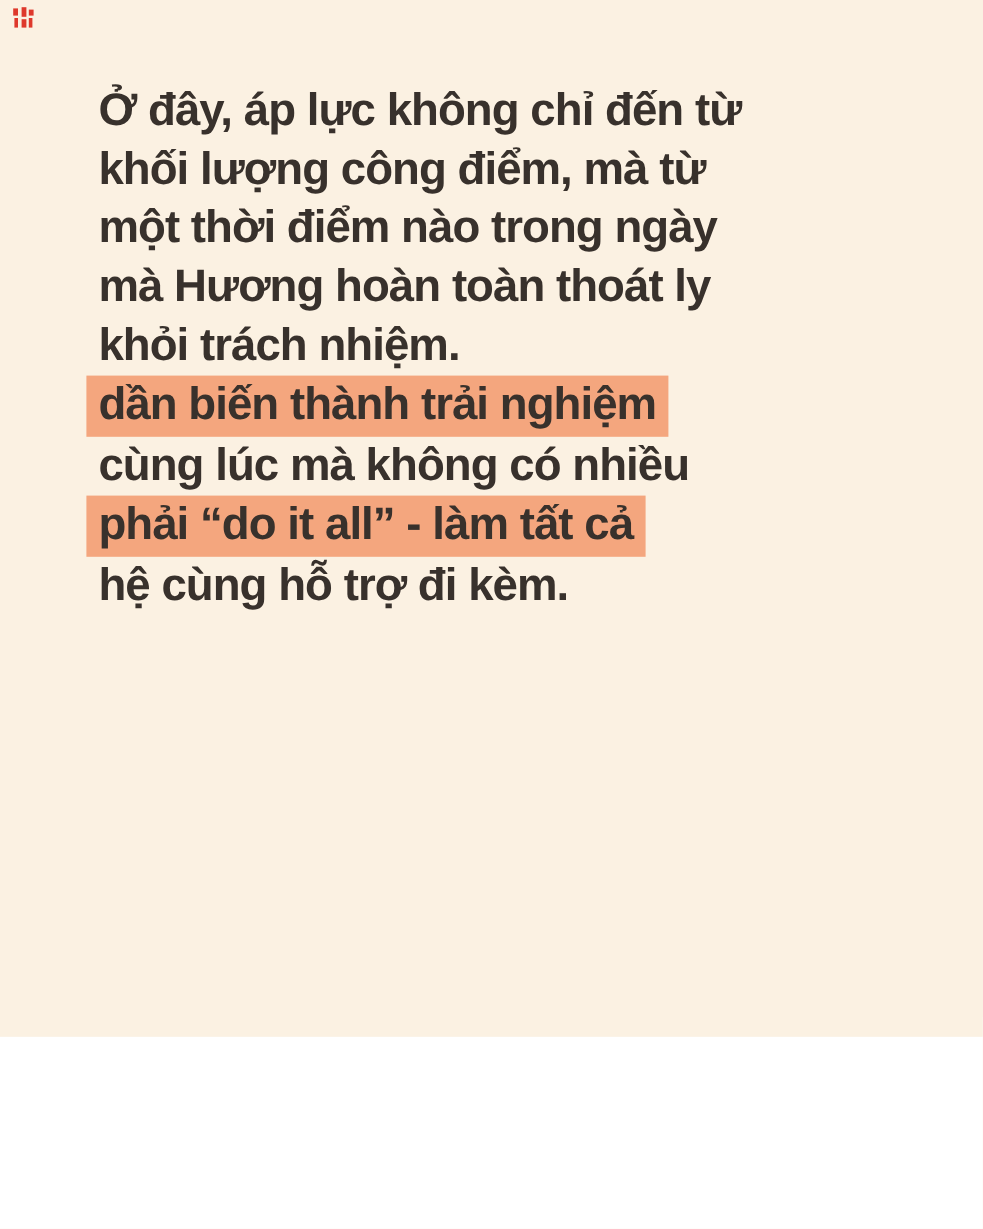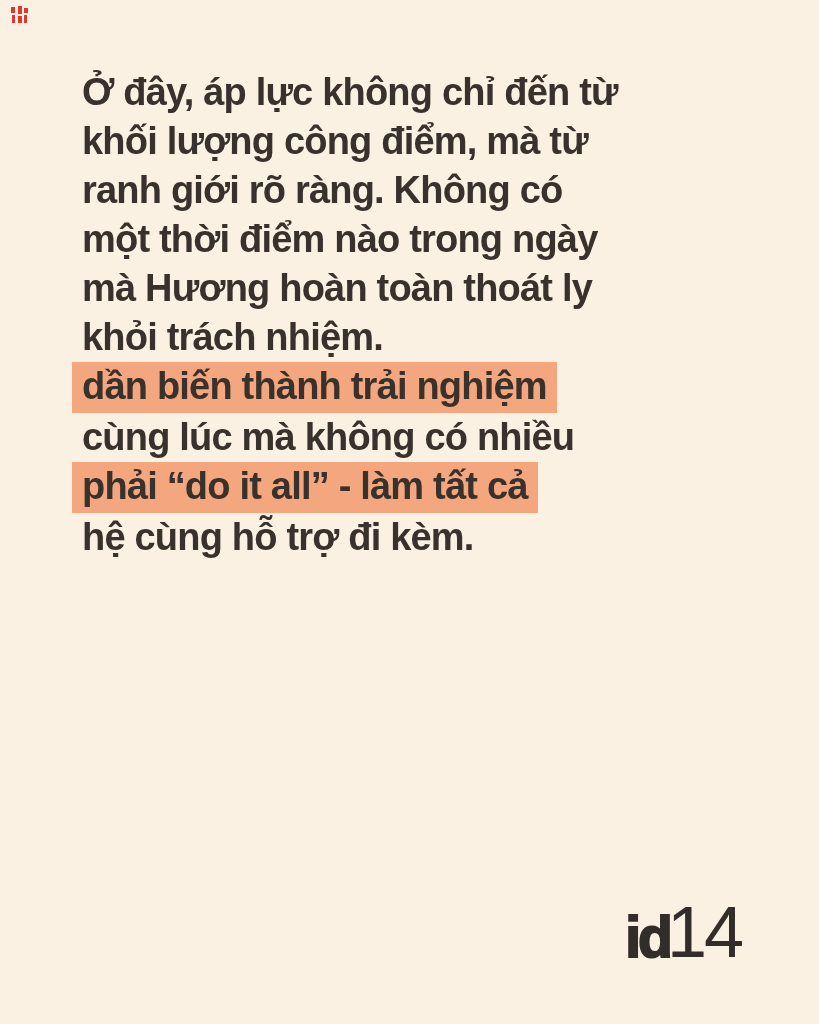--- a/index.html
+++ b/index.html
@@ -10,21 +10,21 @@
     --red:#DE392C;
   }
   *{margin:0;padding:0;box-sizing:border-box;}
   html,body{width:819px;height:1024px;}
   body{
     font-family:"Liberation Sans", sans-serif;
     background:#ffffff;
   }
   .card{
     position:relative;
-    width:819px;height:1024px;
+    width:819px;height:864px;
     background:var(--bg);
     overflow:hidden;
   }
   .red-mark{
     position:absolute;
     left:10px;top:5px;
     width:20px;height:20px;
   }
   .quote-block{
     position:absolute;
@@ -82,21 +82,20 @@
     </g>
   </svg>
 
   <div class="quote-block">
 
       <div class="line"><span class="line-text">Ở đây, áp lực không chỉ đến từ</span></div>
 
       <div class="line"><span class="line-text">khối lượng công điểm, mà từ</span></div>
 
 
-      <div class="line"><span class="line-text">ranh giới rõ ràng. Không có</span></div>
 
       <div class="line"><span class="line-text">một thời điểm nào trong ngày</span></div>
 
       <div class="line"><span class="line-text">mà Hương hoàn toàn thoát ly</span></div>
 
       <div class="line"><span class="line-text">khỏi trách nhiệm.</span></div>
 
 
       <div class="line"><span class="line-text hl">dần biến thành trải nghiệm</span></div>
 

